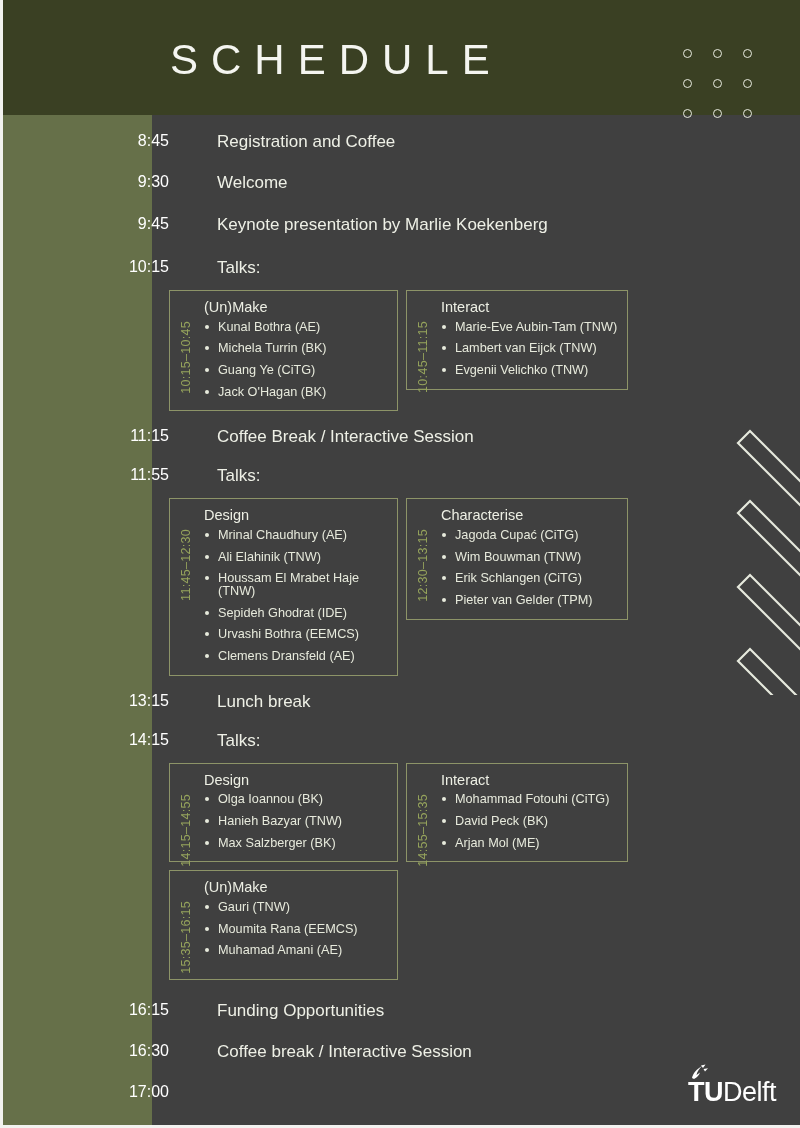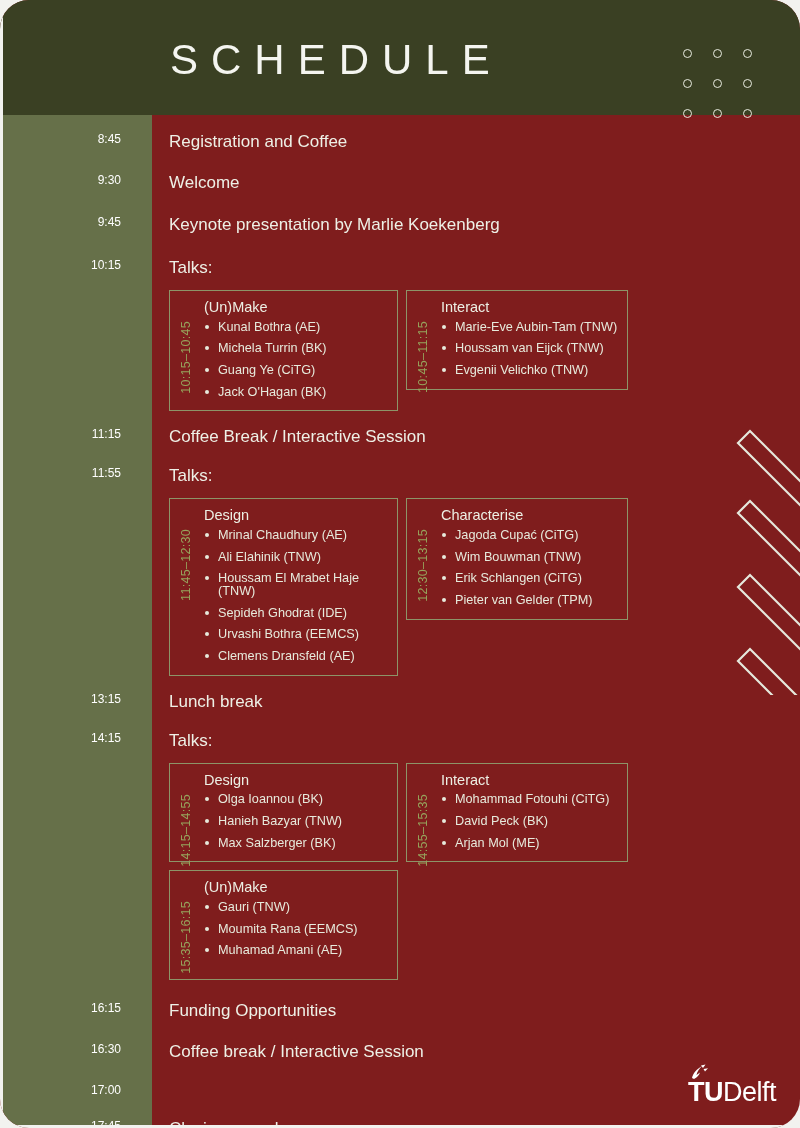--- a/index.html
+++ b/index.html
@@ -8,23 +8,22 @@
     width: 800px;
     height: 1128px;
     background: #f2f2ef;
     font-family: "Liberation Sans", sans-serif;
   }
 
   #poster {
     position: relative;
     width: 800px;
     height: 1128px;
-    background: #7f1d1d;
+    background: #404040;
     overflow: hidden;
-    border-radius: 29px;
   }
 
   
   #poster::before {
     content: "";
     position: absolute;
     left: 0; top: 0; bottom: 0;
     width: 3px;
     background: #f2f2ef;
     z-index: 40;
@@ -95,22 +94,23 @@
     position: relative;
     display: flex;
     align-items: flex-start;
   }
   .time {
     width: 152px;
     flex: 0 0 152px;
     text-align: right;
     padding-right: 31px;
     color: #ffffff;
-    font-size: 12px;
+    font-size: 16px;
     line-height: 1;
+    margin-left: 48px;
   }
   .label {
     flex: 1;
     padding-left: 17px;
     color: #eef0e6;
     font-size: 17px;
     line-height: 1;
   }
 
   
@@ -248,21 +248,21 @@
           <li>Michela Turrin (BK)</li>
           <li>Guang Ye (CiTG)</li>
           <li>Jack O'Hagan (BK)</li>
         </ul>
       </div>
       <div class="track right">
         <div class="track-time">10:45–11:15</div>
         <div class="track-name">Interact</div>
         <ul>
           <li>Marie-Eve Aubin-Tam (TNW)</li>
-          <li>Houssam van Eijck (TNW)</li>
+          <li>Lambert van Eijck (TNW)</li>
           <li>Evgenii Velichko (TNW)</li>
         </ul>
       </div>
     </div>
 
     <div class="row" style="margin-top:17px">
       <div class="time">11:15</div>
       <div class="label">Coffee Break / Interactive Session</div>
     </div>
 

